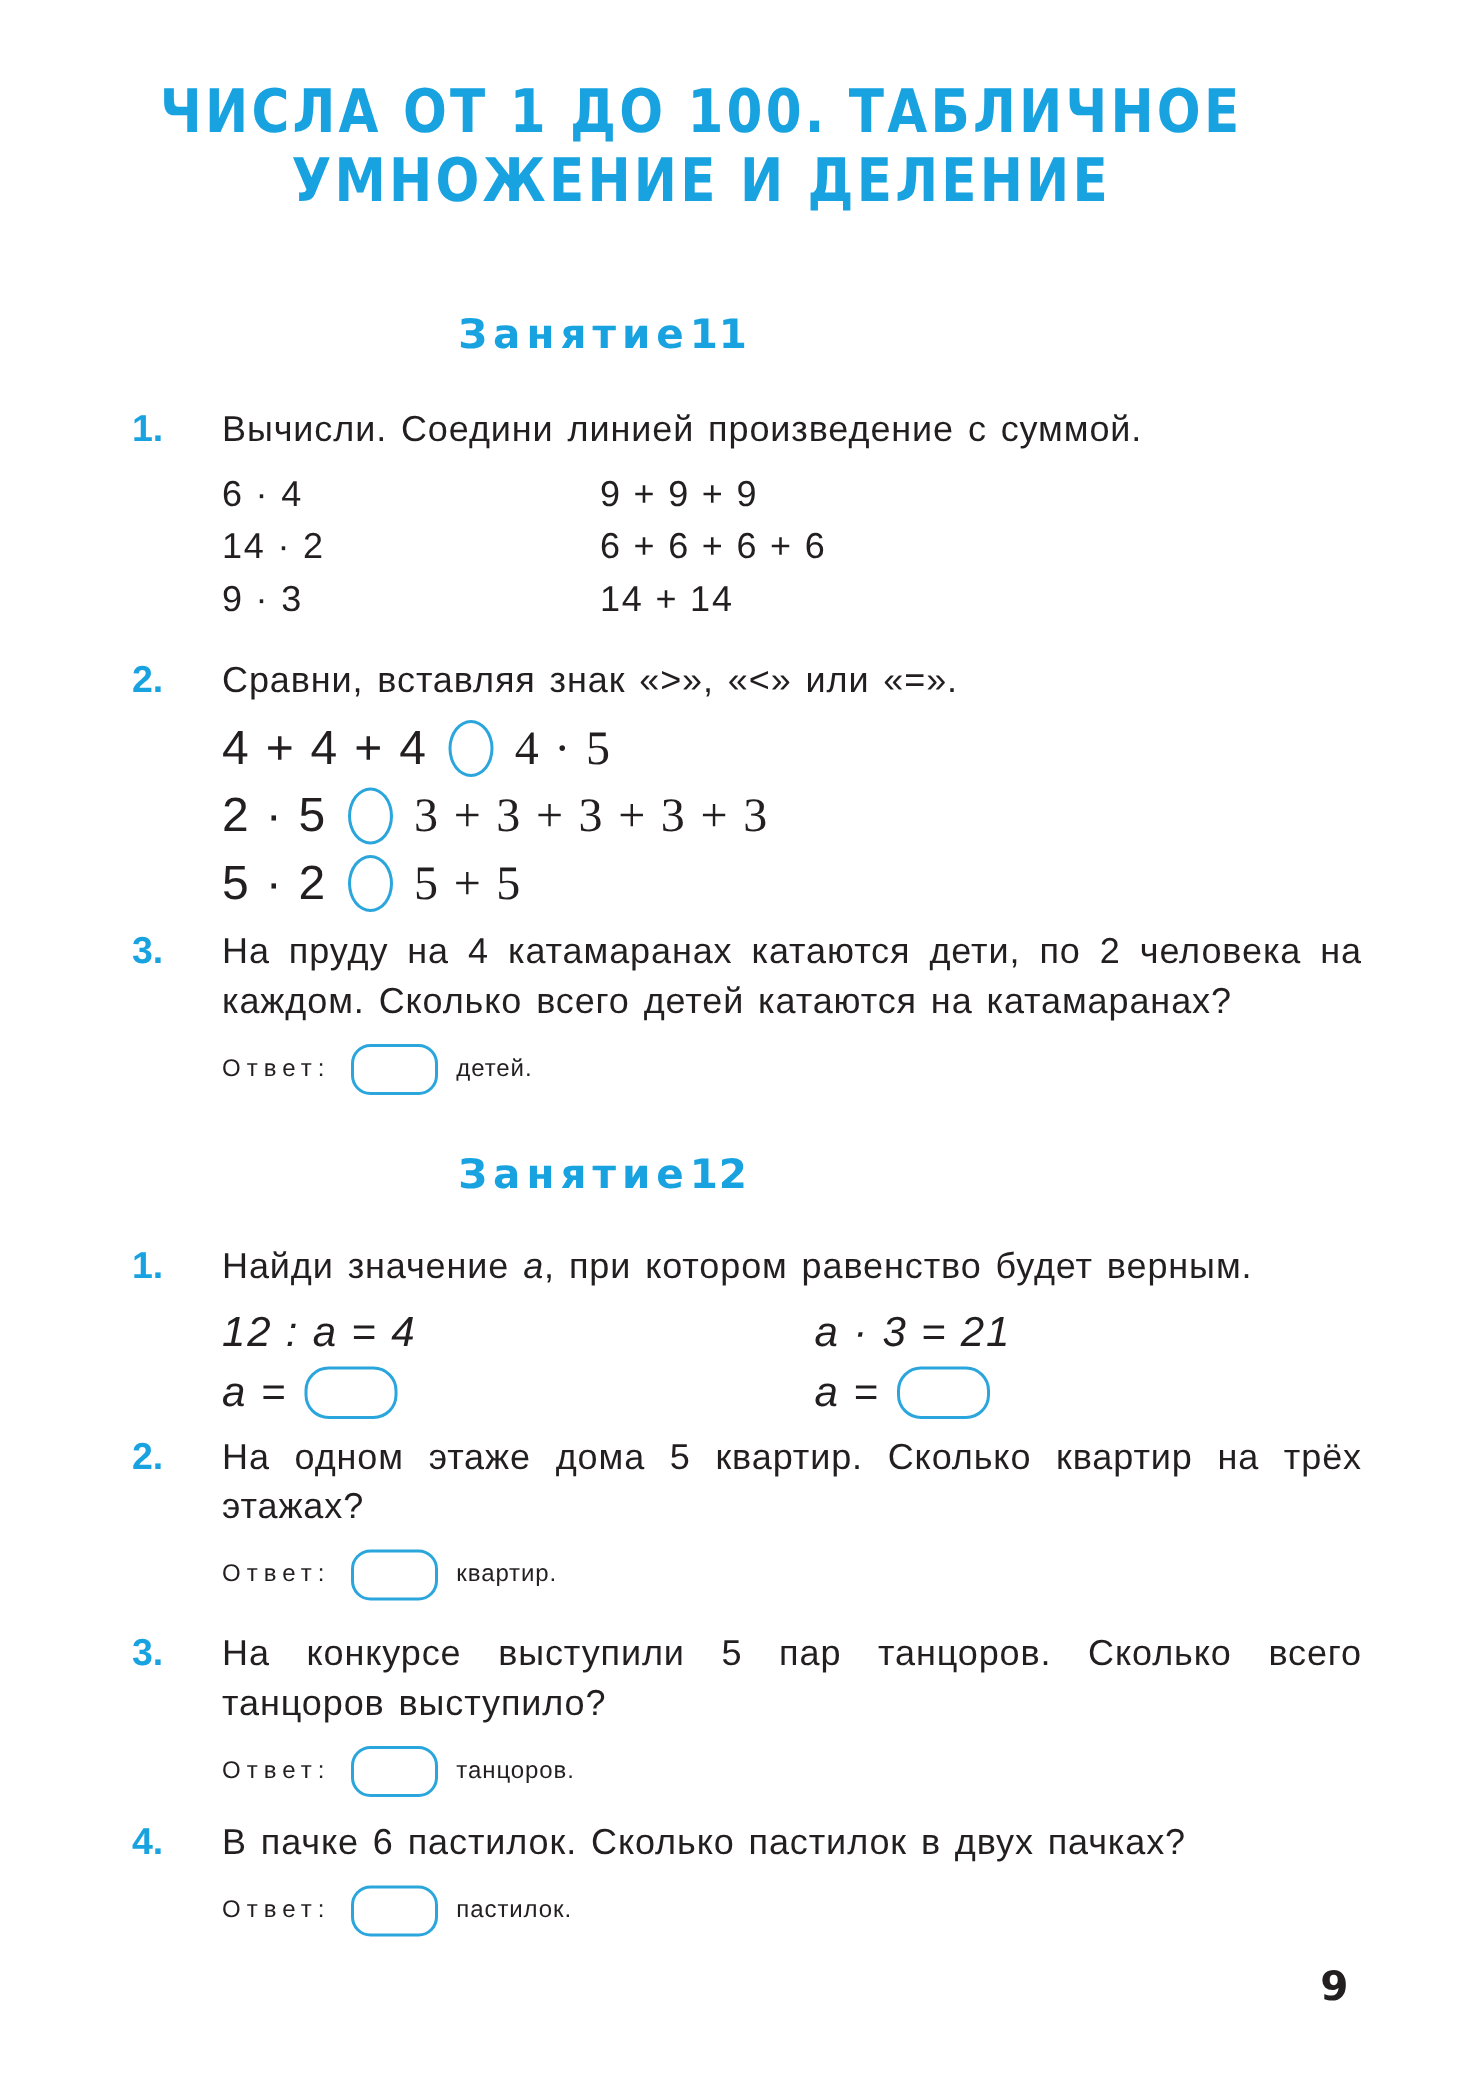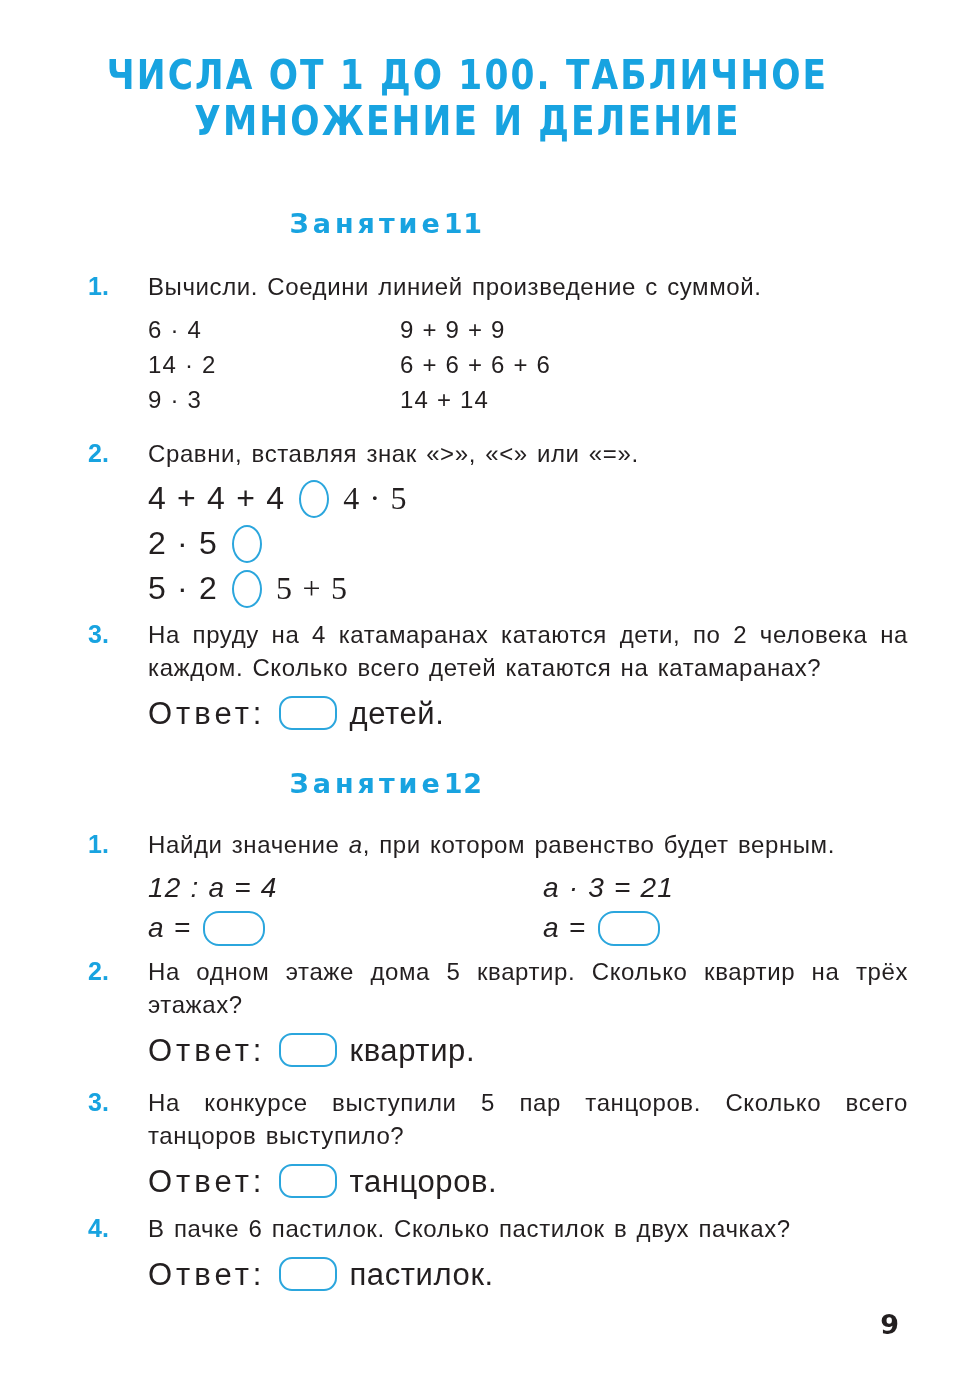--- a/index.html
+++ b/index.html
@@ -41,20 +41,21 @@
   .lesson-heading {
     position: absolute;
     left: 0;
     width: 772px;
     text-align: center;
     font-family: "DejaVu Sans", sans-serif;
     font-weight: bold;
     font-size: 27px;
     color: #18a3e0;
     letter-spacing: 4px;
+    padding-left: 16px;
   }
   .lesson-heading .num { letter-spacing: 0.5px; }
 
   
   .task {
     position: absolute;
     left: 88px;
     width: 820px;
   }
   .task-num {
@@ -125,22 +126,23 @@
     border: 2.5px solid #2ba6dd;
     border-radius: 50%;
     margin: 0 14px;
     box-sizing: border-box;
     vertical-align: middle;
   }
 
   
   .answer-line {
     display: flex;
+    align-items: center;
     margin-top: 12px;
-    font-size: 31px;
+    font-size: 16px;
     letter-spacing: 0.6px;
     white-space: nowrap;
   }
   .answer-label {
     letter-spacing: 4px;
   }
   .box-blank {
     display: inline-block;
     width: 58px;
     height: 34px;
@@ -226,20 +228,21 @@
       <div class="prompt">Сравни, вставляя знак «&gt;», «&lt;» или «=».</div>
       <div style="margin-top:6px;">
         <div class="cmp-row">
           <span class="cmp-left">4 + 4 + 4</span>
           <span class="circle-blank"></span>
           <span class="cmp-right">4 · 5</span>
         </div>
         <div class="cmp-row">
           <span class="cmp-left">2 · 5</span>
           <span class="circle-blank"></span>
+          <span class="cmp-right">3 + 3 + 3 + 3 + 3</span>
         </div>
         <div class="cmp-row">
           <span class="cmp-left">5 · 2</span>
           <span class="circle-blank"></span>
           <span class="cmp-right">5 + 5</span>
         </div>
       </div>
     </div>
   </div>
 

